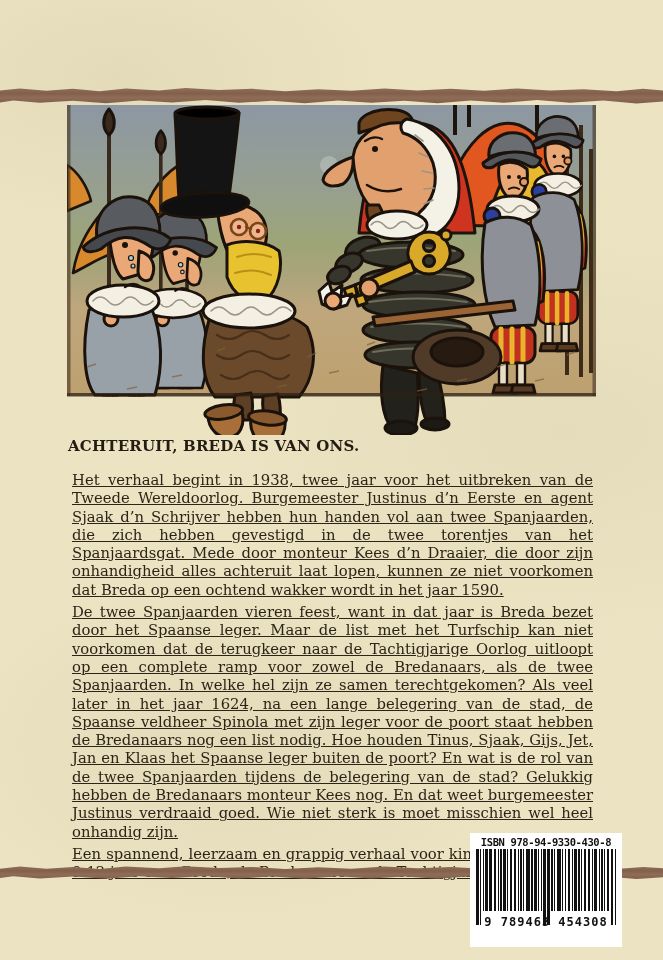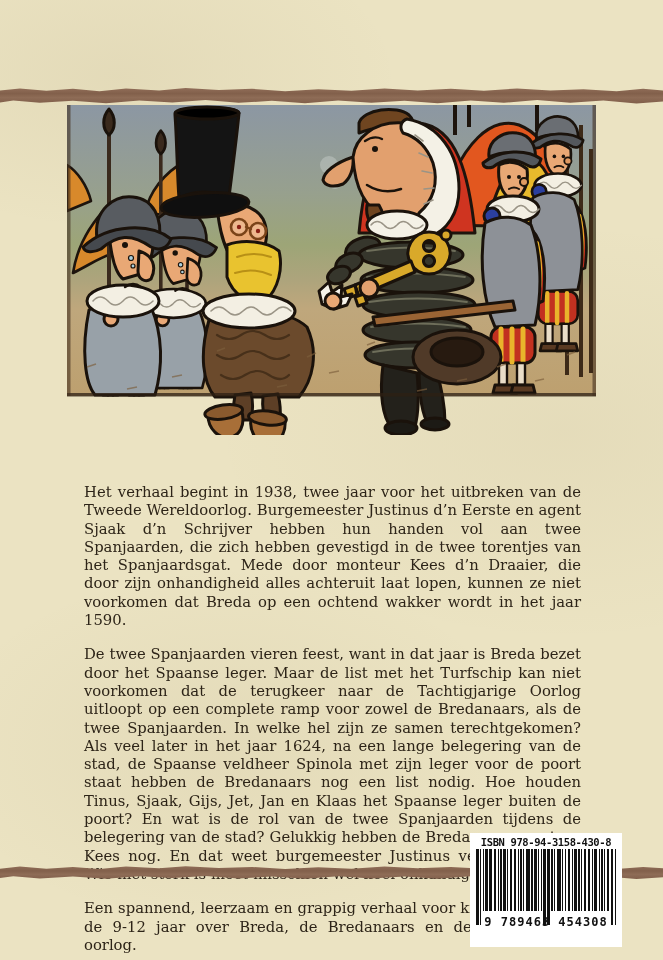--- a/index.html
+++ b/index.html
@@ -26,21 +26,21 @@
   }
   .illustration { position:absolute; left:67px; top:105px; width:529px; height:330px; }
   .heading {
     position:absolute; left:68px; top:437px; margin:0;
     font-size:15px; font-weight:bold; letter-spacing:.2px; color:#241c12;
   }
   .body-text {
     position:absolute; left:68px; top:467px; width:529px;
     font-size:14.8px; line-height:18.3px; text-align:justify; color:#2d2418;
   }
-  .body-text p { margin:16px; }
+  .body-text p { margin:4px;text-decoration:underline; }
   .barcode-box {
     position:absolute; left:470px; top:833px; width:152px; height:114px;
     background:#fff; z-index:5; box-sizing:border-box; padding:3px 4px 2px;
     display:flex; flex-direction:column; align-items:center;
   }
   .isbn-label {
     font-family:"DejaVu Sans Mono","Liberation Mono",monospace;
     font-size:10.5px; font-weight:bold; letter-spacing:-.4px; color:#111;
     white-space:nowrap;
   }
@@ -230,31 +230,32 @@
 
       <g stroke="#7d5f3c" stroke-width="1.6" opacity=".65">
         <path d="M20,262 l9,-3 M105,272 l10,-2 M240,252 l9,-4 M262,268 l10,-2 M300,240 l8,-3 M390,276 l10,-2 M430,262 l9,-3 M468,276 l9,-2 M150,246 l8,-3 M350,286 l10,-2 M60,284 l10,-2 M500,250 l8,-3 M210,282 l10,-2"></path>
       </g>
       <rect x="0" y="288" width="529" height="3.5" fill="#2e2014" opacity=".75" stroke="none"></rect>
       <rect x="0" y="0" width="3.5" height="291" fill="#43301f" opacity=".6"></rect>
       <rect x="525.5" y="0" width="3.5" height="291" fill="#43301f" opacity=".6"></rect>
     </svg>
   </div>
 
+  <h1 class="heading">ACHTERUIT, BREDA IS VAN ONS.</h1>
 
   <div class="body-text">
     <p>Het verhaal begint in 1938, twee jaar voor het uitbreken van de Tweede Wereldoorlog. Burgemeester Justinus d’n Eerste en agent Sjaak d’n Schrijver hebben hun handen vol aan twee Spanjaarden, die zich hebben gevestigd in de twee torentjes van het Spanjaardsgat. Mede door monteur Kees d’n Draaier, die door zijn onhandigheid alles achteruit laat lopen, kunnen ze niet voorkomen dat Breda op een ochtend wakker wordt in het jaar 1590.</p>
     <p>De twee Spanjaarden vieren feest, want in dat jaar is Breda bezet door het Spaanse leger. Maar de list met het Turfschip kan niet voorkomen dat de terugkeer naar de Tachtigjarige Oorlog uitloopt op een complete ramp voor zowel de Bredanaars, als de twee Spanjaarden. In welke hel zijn ze samen terechtgekomen? Als veel later in het jaar 1624, na een lange belegering van de stad, de Spaanse veldheer Spinola met zijn leger voor de poort staat hebben de Bredanaars nog een list nodig. Hoe houden Tinus, Sjaak, Gijs, Jet, Jan en Klaas het Spaanse leger buiten de poort? En wat is de rol van de twee Spanjaarden tijdens de belegering van de stad? Gelukkig hebben de Bredanaars monteur Kees nog. En dat weet burgemeester Justinus verdraaid goed. Wie niet sterk is moet misschien wel heel onhandig zijn.</p>
     <p>Een spannend, leerzaam en grappig verhaal voor kinderen tussen de 9-12 jaar over Breda, de Bredanaars en de Tachtigjarige oorlog.</p>
   </div>
 
   <div class="band band-bottom"></div>
 
   <div class="barcode-box">
-    <div class="isbn-label">ISBN 978-94-3158-430-8</div>
+    <div class="isbn-label">ISBN 978-94-9330-430-8</div>
     <div class="bars" id="bars">
         <div class="bar" style="left: 0px; width: 2.69px; height: 76px;"></div>
         <div class="bar" style="left: 4.04px; width: 1.35px; height: 76px;"></div>
         <div class="bar" style="left: 6.73px; width: 1.35px; height: 62px;"></div>
         <div class="bar" style="left: 9.42px; width: 2.69px; height: 62px;"></div>
         <div class="bar" style="left: 13.46px; width: 2.69px; height: 62px;"></div>
         <div class="bar" style="left: 17.5px; width: 2.69px; height: 62px;"></div>
         <div class="bar" style="left: 21.54px; width: 1.35px; height: 62px;"></div>
         <div class="bar" style="left: 24.23px; width: 1.35px; height: 62px;"></div>
         <div class="bar" style="left: 26.92px; width: 2.69px; height: 62px;"></div>

